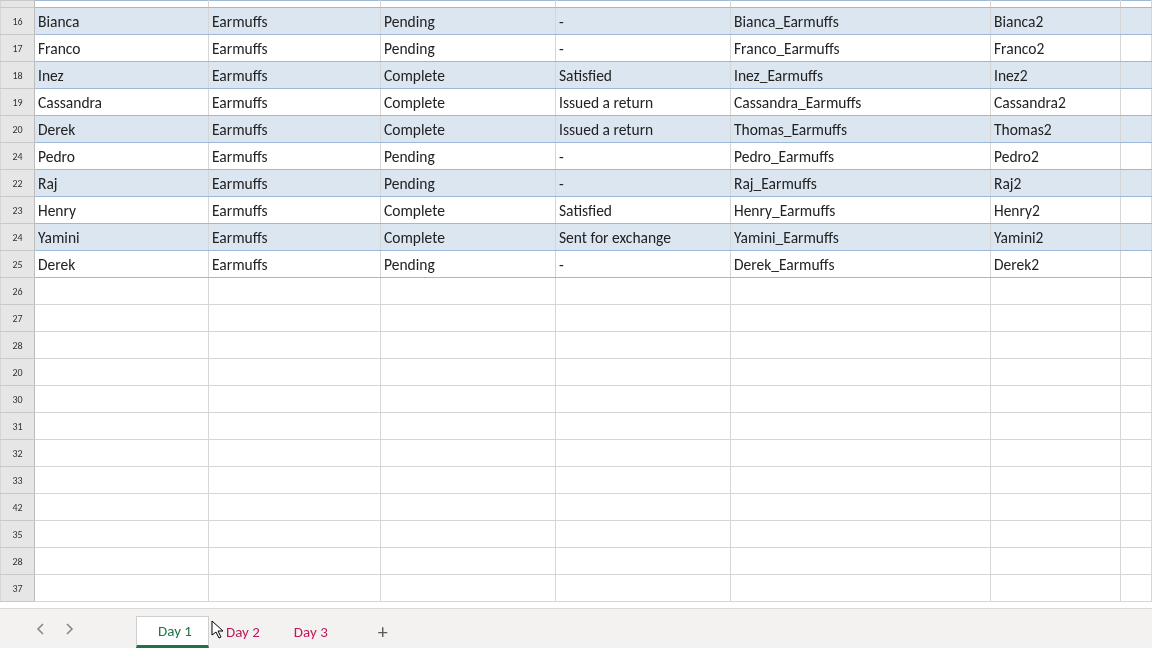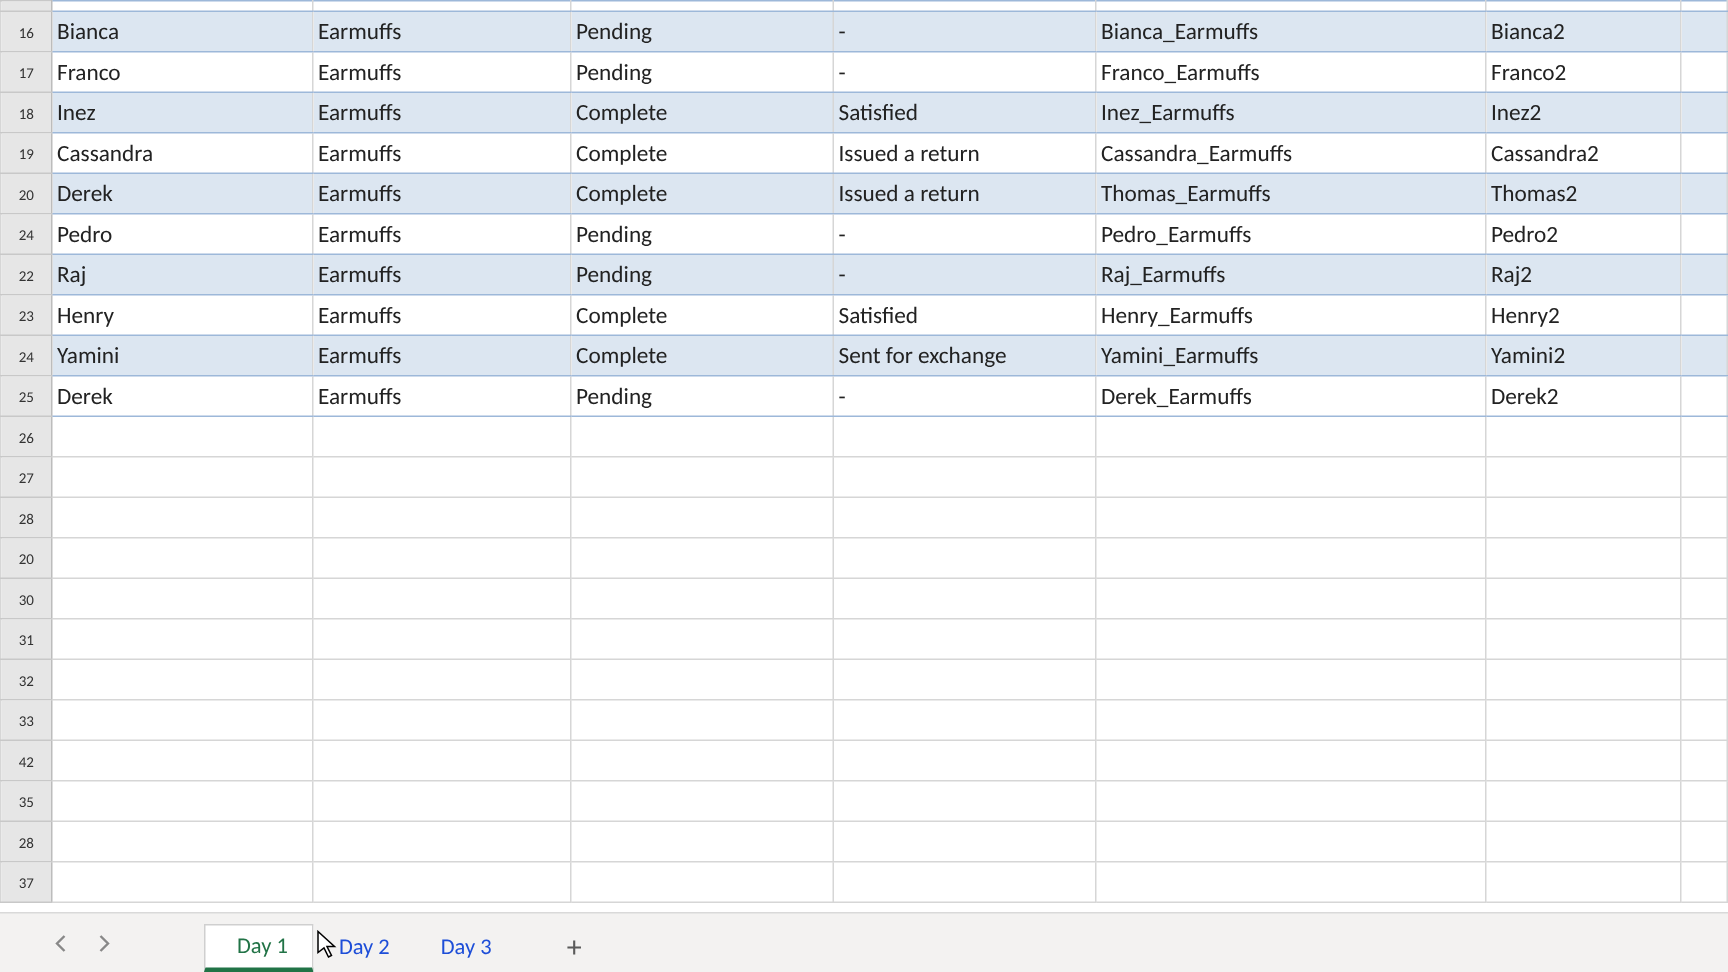--- a/index.html
+++ b/index.html
@@ -79,21 +79,21 @@
     user-select: none;
   }
   .navarrow svg { display: block; }
   .spacer { width: 50px; }
   .sheettab {
     padding: 0 16px;
     height: 32px;
     display: flex;
     align-items: center;
     font-size: 15px;
-    color: #1d4ed8;
+    color: #be185d;
     cursor: pointer;
     user-select: none;
     background: #f3f2f1;
     border: 1px solid transparent;
     margin-top: 6px;
   }
   .sheettab.active {
     background: #fff;
     border-left: 1px solid #cfcfcf;
     border-right: 1px solid #cfcfcf;

